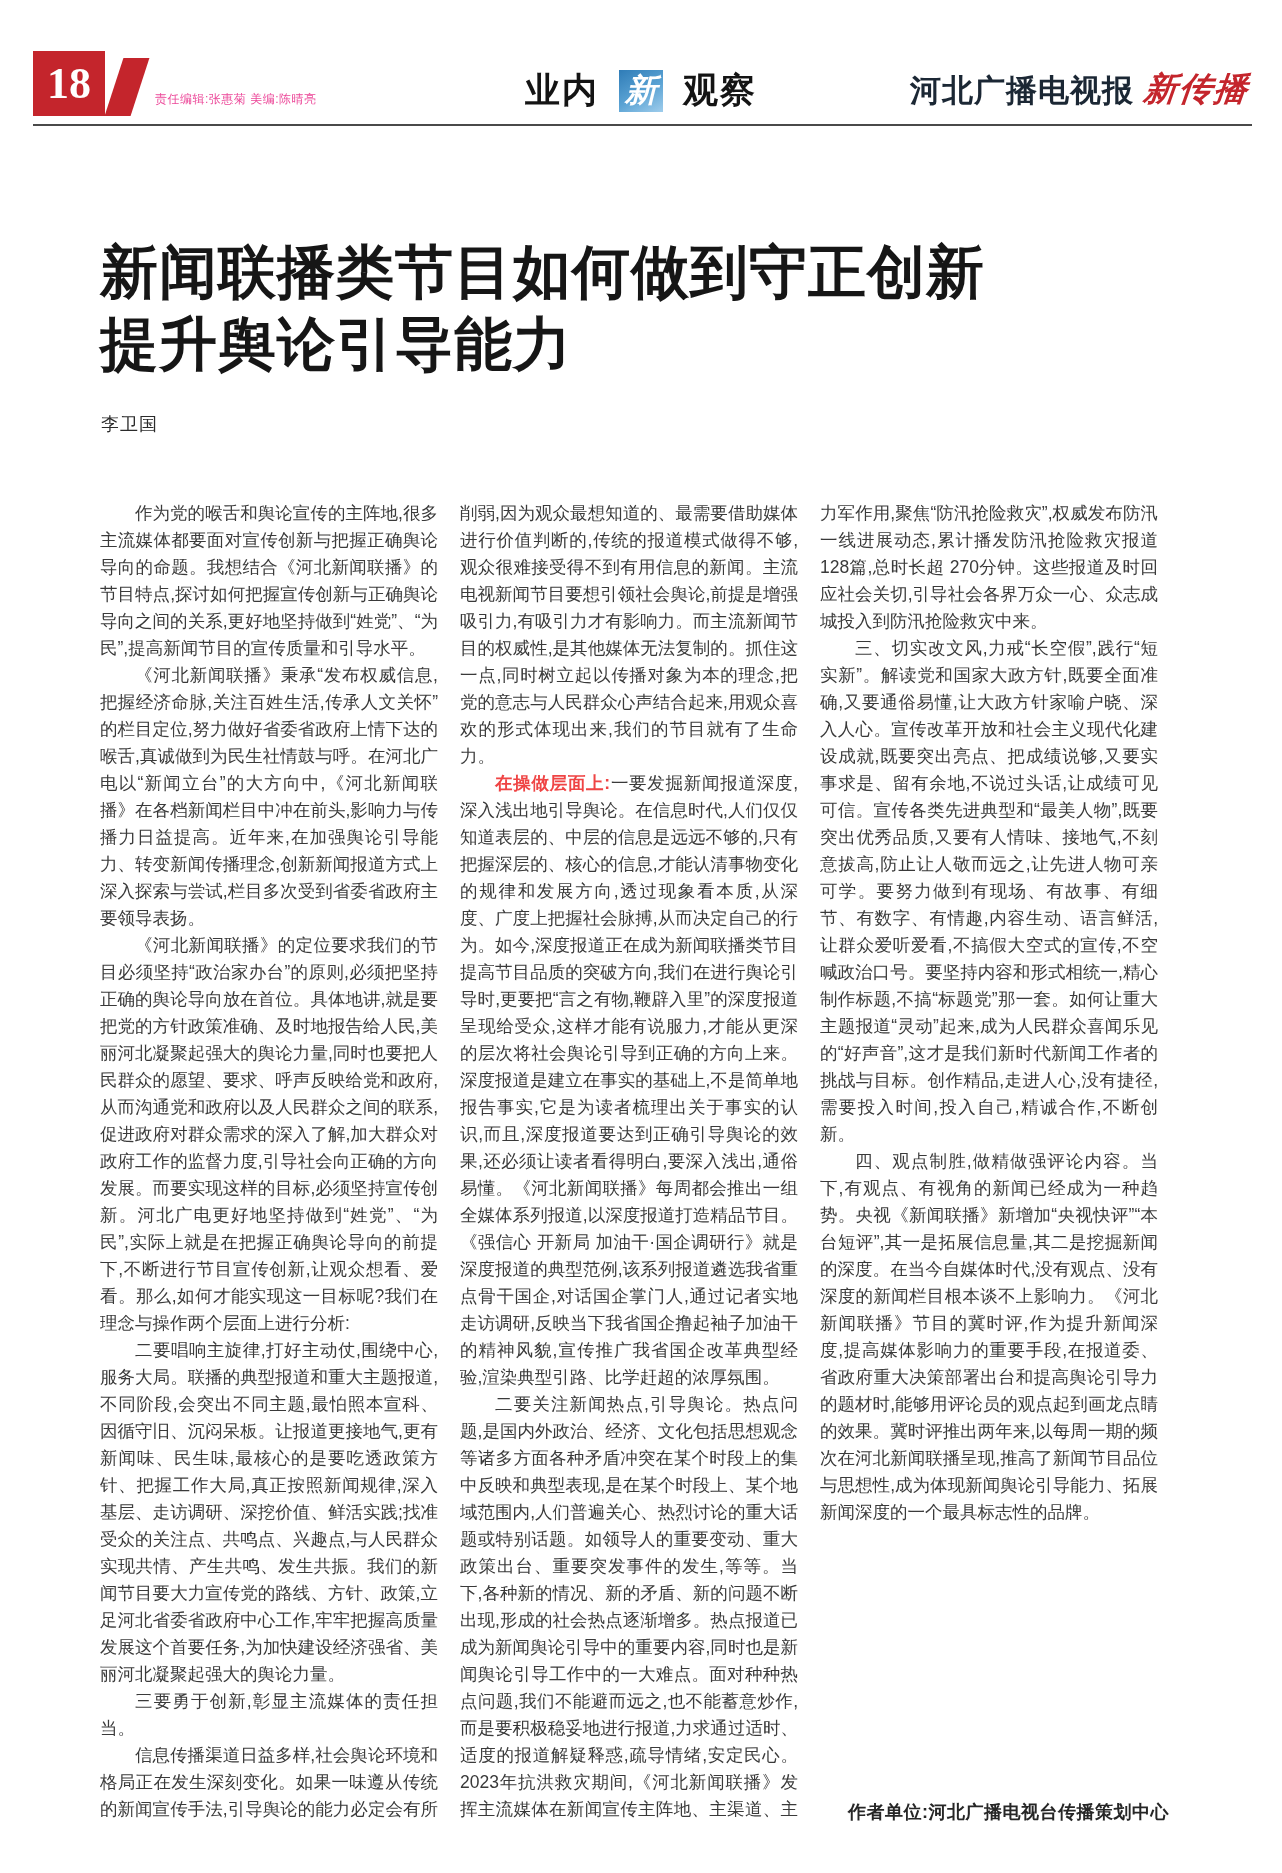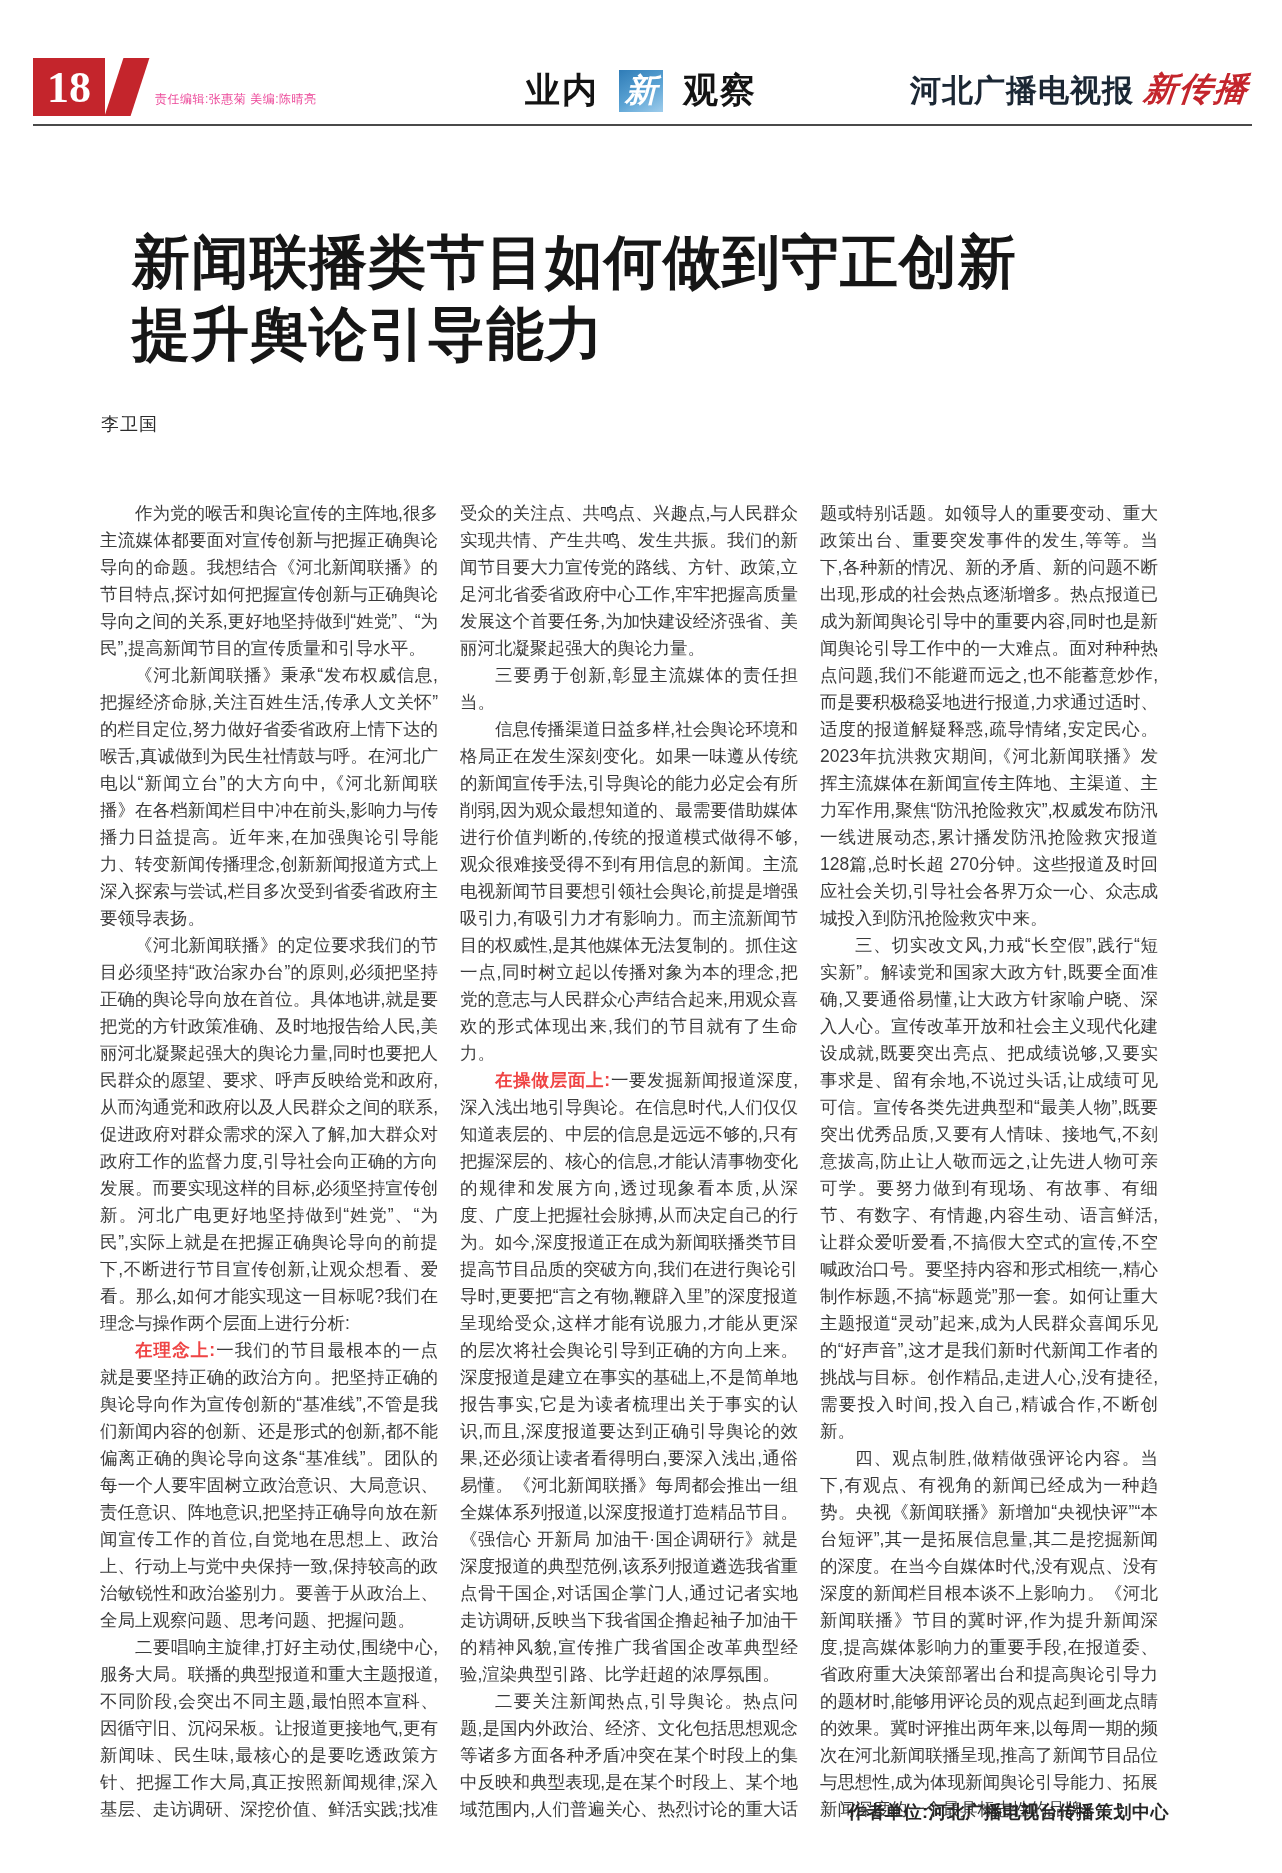--- a/index.html
+++ b/index.html
@@ -5,21 +5,21 @@
   html,body{margin:0;padding:0;}
   body{
     width:1282px;height:1873px;position:relative;background:#ffffff;
     font-family:"Liberation Sans",sans-serif;
     -webkit-font-smoothing:antialiased;
   }
   
   .header{position:absolute;left:33px;top:56px;right:33px;height:64px;}
   .pagenum-wrap{position:absolute;left:0;bottom:4px;display:flex;align-items:flex-end;}
   .pagenum{
-    background:#c4252c;color:#fff;width:72px;height:58px;
+    background:#c4252c;color:#fff;width:72px;height:65px;
     font-family:"Liberation Serif",serif;font-size:44px;font-weight:bold;
     display:flex;align-items:center;justify-content:center;
   }
   .slash{width:26px;height:58px;background:#c4252c;transform:skewX(-18deg);margin-left:9px;}
   .editors{position:absolute;left:122px;bottom:12px;font-size:12px;color:#ec4899;letter-spacing:0.5px;}
   .section-title{
     position:absolute;left:50%;transform:translateX(-50%);bottom:6px;
     display:flex;align-items:center;gap:18px;
     font-size:35px;font-weight:bold;color:#141414;letter-spacing:2px;white-space:nowrap;
   }
@@ -31,23 +31,23 @@
   }
   .paper{position:absolute;right:0;bottom:8px;display:flex;align-items:flex-end;gap:10px;white-space:nowrap;}
   .paper-name{font-family:"Liberation Serif",serif;font-size:31px;font-weight:600;color:#1b2734;letter-spacing:1px;}
   .paper-logo{
     color:#c4252c;font-size:33px;font-weight:bold;font-style:italic;
     font-family:"Liberation Serif",serif;transform:skewX(-6deg);letter-spacing:2px;
   }
   .header-rule{position:absolute;left:33px;right:30px;top:124px;height:2px;background:#4a4a4a;}
   
   .title{
-    position:absolute;left:100px;top:188px;width:1060px;
+    position:absolute;left:100px;top:198px;width:1060px;
     font-family:"Liberation Serif",serif;font-weight:900;color:#161616;
-    font-size:58px;line-height:72px;letter-spacing:1px;margin-left:32px;
+    font-size:58px;line-height:72px;letter-spacing:1px;
   }
   .author{position:absolute;left:101px;top:412px;font-size:18px;color:#2b2b2b;letter-spacing:1px;}
   
   .article{
     position:absolute;left:100px;top:500px;width:1058px;height:1330px;
     column-count:3;column-gap:22px;column-fill:auto;overflow:hidden;
     font-size:17.5px;line-height:27px;color:#3a3a3a;
     text-align:justify;text-justify:inter-ideograph;
   }
   .article p{margin:0;text-indent:2em;}
@@ -81,21 +81,20 @@
 <h1 class="title">
   <span>新闻联播类节目如何做到守正创新</span><br>
   <span>提升舆论引导能力</span>
 </h1>
 <div class="author">李卫国</div>
 
 <div class="article">
     <p>作为党的喉舌和舆论宣传的主阵地,很多主流媒体都要面对宣传创新与把握正确舆论导向的命题。我想结合《河北新闻联播》的节目特点,探讨如何把握宣传创新与正确舆论导向之间的关系,更好地坚持做到“姓党”、“为民”,提高新闻节目的宣传质量和引导水平。</p>
     <p>《河北新闻联播》秉承“发布权威信息,把握经济命脉,关注百姓生活,传承人文关怀”的栏目定位,努力做好省委省政府上情下达的喉舌,真诚做到为民生社情鼓与呼。在河北广电以“新闻立台”的大方向中,《河北新闻联播》在各档新闻栏目中冲在前头,影响力与传播力日益提高。近年来,在加强舆论引导能力、转变新闻传播理念,创新新闻报道方式上深入探索与尝试,栏目多次受到省委省政府主要领导表扬。</p>
     <p>《河北新闻联播》的定位要求我们的节目必须坚持“政治家办台”的原则,必须把坚持正确的舆论导向放在首位。具体地讲,就是要把党的方针政策准确、及时地报告给人民,美丽河北凝聚起强大的舆论力量,同时也要把人民群众的愿望、要求、呼声反映给党和政府,从而沟通党和政府以及人民群众之间的联系,促进政府对群众需求的深入了解,加大群众对政府工作的监督力度,引导社会向正确的方向发展。而要实现这样的目标,必须坚持宣传创新。河北广电更好地坚持做到“姓党”、“为民”,实际上就是在把握正确舆论导向的前提下,不断进行节目宣传创新,让观众想看、爱看。那么,如何才能实现这一目标呢?我们在理念与操作两个层面上进行分析:</p>
-    <p><b>在理念上:</b>一我们的节目最根本的一点就是要坚持正确的政治方向。把坚持正确的舆论导向作为宣传创新的“基准线”,不管是我们新闻内容的创新、还是形式的创新,都不能偏离正确的舆论导向这条“基准线”。团队的每一个人要牢固树立政治意识、大局意识、责任意识、阵地意识,把坚持正确导向放在新闻宣传工作的首位,自觉地在思想上、政治上、行动上与党中央保持一致,保持较高的政治敏锐性和政治鉴别力。要善于从政治上、全局上观察问题、思考问题、把握问题。</p>
     <p>二要唱响主旋律,打好主动仗,围绕中心,服务大局。联播的典型报道和重大主题报道,不同阶段,会突出不同主题,最怕照本宣科、因循守旧、沉闷呆板。让报道更接地气,更有新闻味、民生味,最核心的是要吃透政策方针、把握工作大局,真正按照新闻规律,深入基层、走访调研、深挖价值、鲜活实践;找准受众的关注点、共鸣点、兴趣点,与人民群众实现共情、产生共鸣、发生共振。我们的新闻节目要大力宣传党的路线、方针、政策,立足河北省委省政府中心工作,牢牢把握高质量发展这个首要任务,为加快建设经济强省、美丽河北凝聚起强大的舆论力量。</p>
     <p>三要勇于创新,彰显主流媒体的责任担当。</p>
     <p>信息传播渠道日益多样,社会舆论环境和格局正在发生深刻变化。如果一味遵从传统的新闻宣传手法,引导舆论的能力必定会有所削弱,因为观众最想知道的、最需要借助媒体进行价值判断的,传统的报道模式做得不够,观众很难接受得不到有用信息的新闻。主流电视新闻节目要想引领社会舆论,前提是增强吸引力,有吸引力才有影响力。而主流新闻节目的权威性,是其他媒体无法复制的。抓住这一点,同时树立起以传播对象为本的理念,把党的意志与人民群众心声结合起来,用观众喜欢的形式体现出来,我们的节目就有了生命力。</p>
     <p><b>在操做层面上:</b>一要发掘新闻报道深度,深入浅出地引导舆论。在信息时代,人们仅仅知道表层的、中层的信息是远远不够的,只有把握深层的、核心的信息,才能认清事物变化的规律和发展方向,透过现象看本质,从深度、广度上把握社会脉搏,从而决定自己的行为。如今,深度报道正在成为新闻联播类节目提高节目品质的突破方向,我们在进行舆论引导时,更要把“言之有物,鞭辟入里”的深度报道呈现给受众,这样才能有说服力,才能从更深的层次将社会舆论引导到正确的方向上来。深度报道是建立在事实的基础上,不是简单地报告事实,它是为读者梳理出关于事实的认识,而且,深度报道要达到正确引导舆论的效果,还必须让读者看得明白,要深入浅出,通俗易懂。《河北新闻联播》每周都会推出一组全媒体系列报道,以深度报道打造精品节目。《强信心 开新局 加油干·国企调研行》就是深度报道的典型范例,该系列报道遴选我省重点骨干国企,对话国企掌门人,通过记者实地走访调研,反映当下我省国企撸起袖子加油干的精神风貌,宣传推广我省国企改革典型经验,渲染典型引路、比学赶超的浓厚氛围。</p>
     <p>二要关注新闻热点,引导舆论。热点问题,是国内外政治、经济、文化包括思想观念等诸多方面各种矛盾冲突在某个时段上的集中反映和典型表现,是在某个时段上、某个地域范围内,人们普遍关心、热烈讨论的重大话题或特别话题。如领导人的重要变动、重大政策出台、重要突发事件的发生,等等。当下,各种新的情况、新的矛盾、新的问题不断出现,形成的社会热点逐渐增多。热点报道已成为新闻舆论引导中的重要内容,同时也是新闻舆论引导工作中的一大难点。面对种种热点问题,我们不能避而远之,也不能蓄意炒作,而是要积极稳妥地进行报道,力求通过适时、适度的报道解疑释惑,疏导情绪,安定民心。2023年抗洪救灾期间,《河北新闻联播》发挥主流媒体在新闻宣传主阵地、主渠道、主力军作用,聚焦“防汛抢险救灾”,权威发布防汛一线进展动态,累计播发防汛抢险救灾报道 128篇,总时长超 270分钟。这些报道及时回应社会关切,引导社会各界万众一心、众志成城投入到防汛抢险救灾中来。</p>
     <p>三、切实改文风,力戒“长空假”,践行“短实新”。解读党和国家大政方针,既要全面准确,又要通俗易懂,让大政方针家喻户晓、深入人心。宣传改革开放和社会主义现代化建设成就,既要突出亮点、把成绩说够,又要实事求是、留有余地,不说过头话,让成绩可见可信。宣传各类先进典型和“最美人物”,既要突出优秀品质,又要有人情味、接地气,不刻意拔高,防止让人敬而远之,让先进人物可亲可学。要努力做到有现场、有故事、有细节、有数字、有情趣,内容生动、语言鲜活,让群众爱听爱看,不搞假大空式的宣传,不空喊政治口号。要坚持内容和形式相统一,精心制作标题,不搞“标题党”那一套。如何让重大主题报道“灵动”起来,成为人民群众喜闻乐见的“好声音”,这才是我们新时代新闻工作者的挑战与目标。创作精品,走进人心,没有捷径,需要投入时间,投入自己,精诚合作,不断创新。</p>
     <p>四、观点制胜,做精做强评论内容。当下,有观点、有视角的新闻已经成为一种趋势。央视《新闻联播》新增加“央视快评”“本台短评”,其一是拓展信息量,其二是挖掘新闻的深度。在当今自媒体时代,没有观点、没有深度的新闻栏目根本谈不上影响力。《河北新闻联播》节目的冀时评,作为提升新闻深度,提高媒体影响力的重要手段,在报道委、省政府重大决策部署出台和提高舆论引导力的题材时,能够用评论员的观点起到画龙点睛的效果。冀时评推出两年来,以每周一期的频次在河北新闻联播呈现,推高了新闻节目品位与思想性,成为体现新闻舆论引导能力、拓展新闻深度的一个最具标志性的品牌。</p>
   </div>
 
 <div class="byline">作者单位:河北广播电视台传播策划中心</div>

